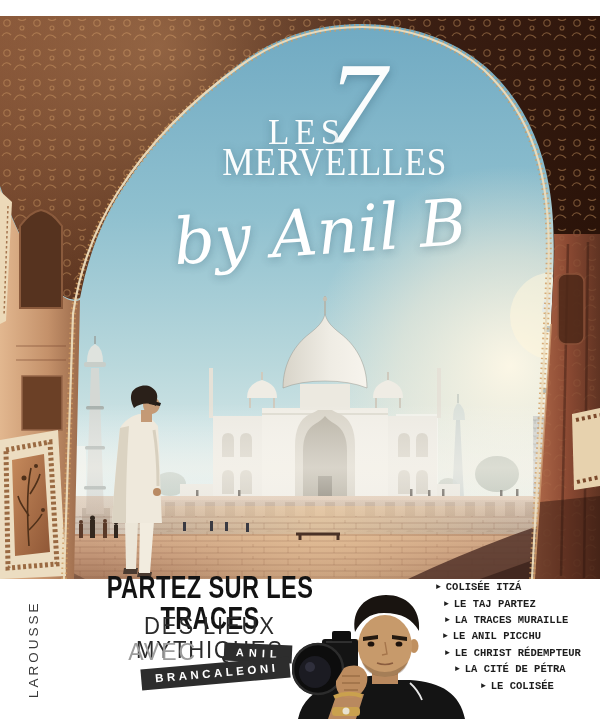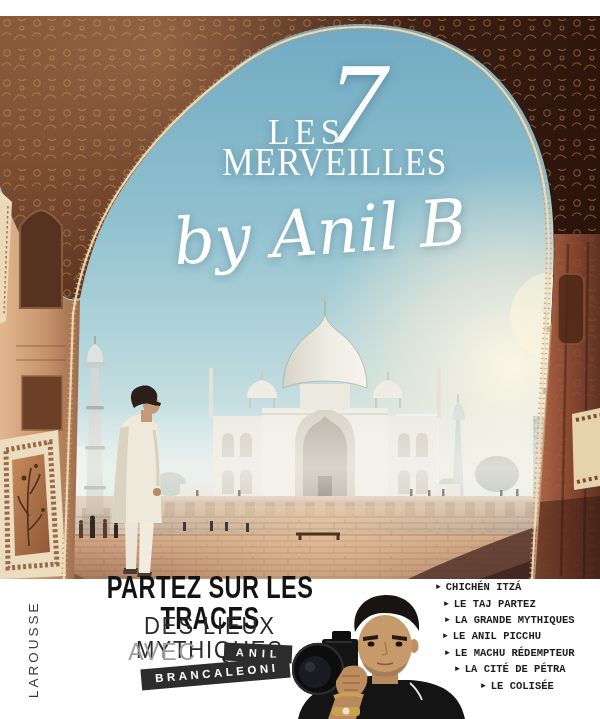--- a/index.html
+++ b/index.html
@@ -386,37 +386,37 @@
       <path d="M50,92 H68 M50,99 H68 M52,106 H66" stroke="#9c6f47" stroke-width="1.4" fill="none"></path>
       <path d="M42,113 Q56,107 70,112" stroke="#caa14e" stroke-width="4" fill="none"></path>
       <rect x="40" y="123" width="28" height="9" rx="3.5" fill="#caa14e"></rect>
       <circle cx="54" cy="127" r="3.5" fill="#e8e2d0"></circle>
     </g>
   </svg>
 
   <ul class="wonders">
     <li style="margin-left:0px">
         <span class="mk">►</span>
-        <span>CHICHÉN ITZÁ</span>
+        <span>COLISÉE ITZÁ</span>
       </li>
     <li style="margin-left:8px">
         <span class="mk">►</span>
         <span>LE TAJ PARTEZ</span>
       </li>
     <li style="margin-left:9px">
         <span class="mk">►</span>
-        <span>LA GRANDE MYTHIQUES</span>
+        <span>LA TRACES MURAILLE</span>
       </li>
     <li style="margin-left:7px">
         <span class="mk">►</span>
         <span>LE ANIL PICCHU</span>
       </li>
     <li style="margin-left:9px">
         <span class="mk">►</span>
-        <span>LE MACHU RÉDEMPTEUR</span>
+        <span>LE CHRIST RÉDEMPTEUR</span>
       </li>
     <li style="margin-left:19px">
         <span class="mk">►</span>
         <span>LA CITÉ DE PÉTRA</span>
       </li>
     <li style="margin-left:45px">
         <span class="mk">►</span>
         <span>LE COLISÉE</span>
       </li>
   </ul>

